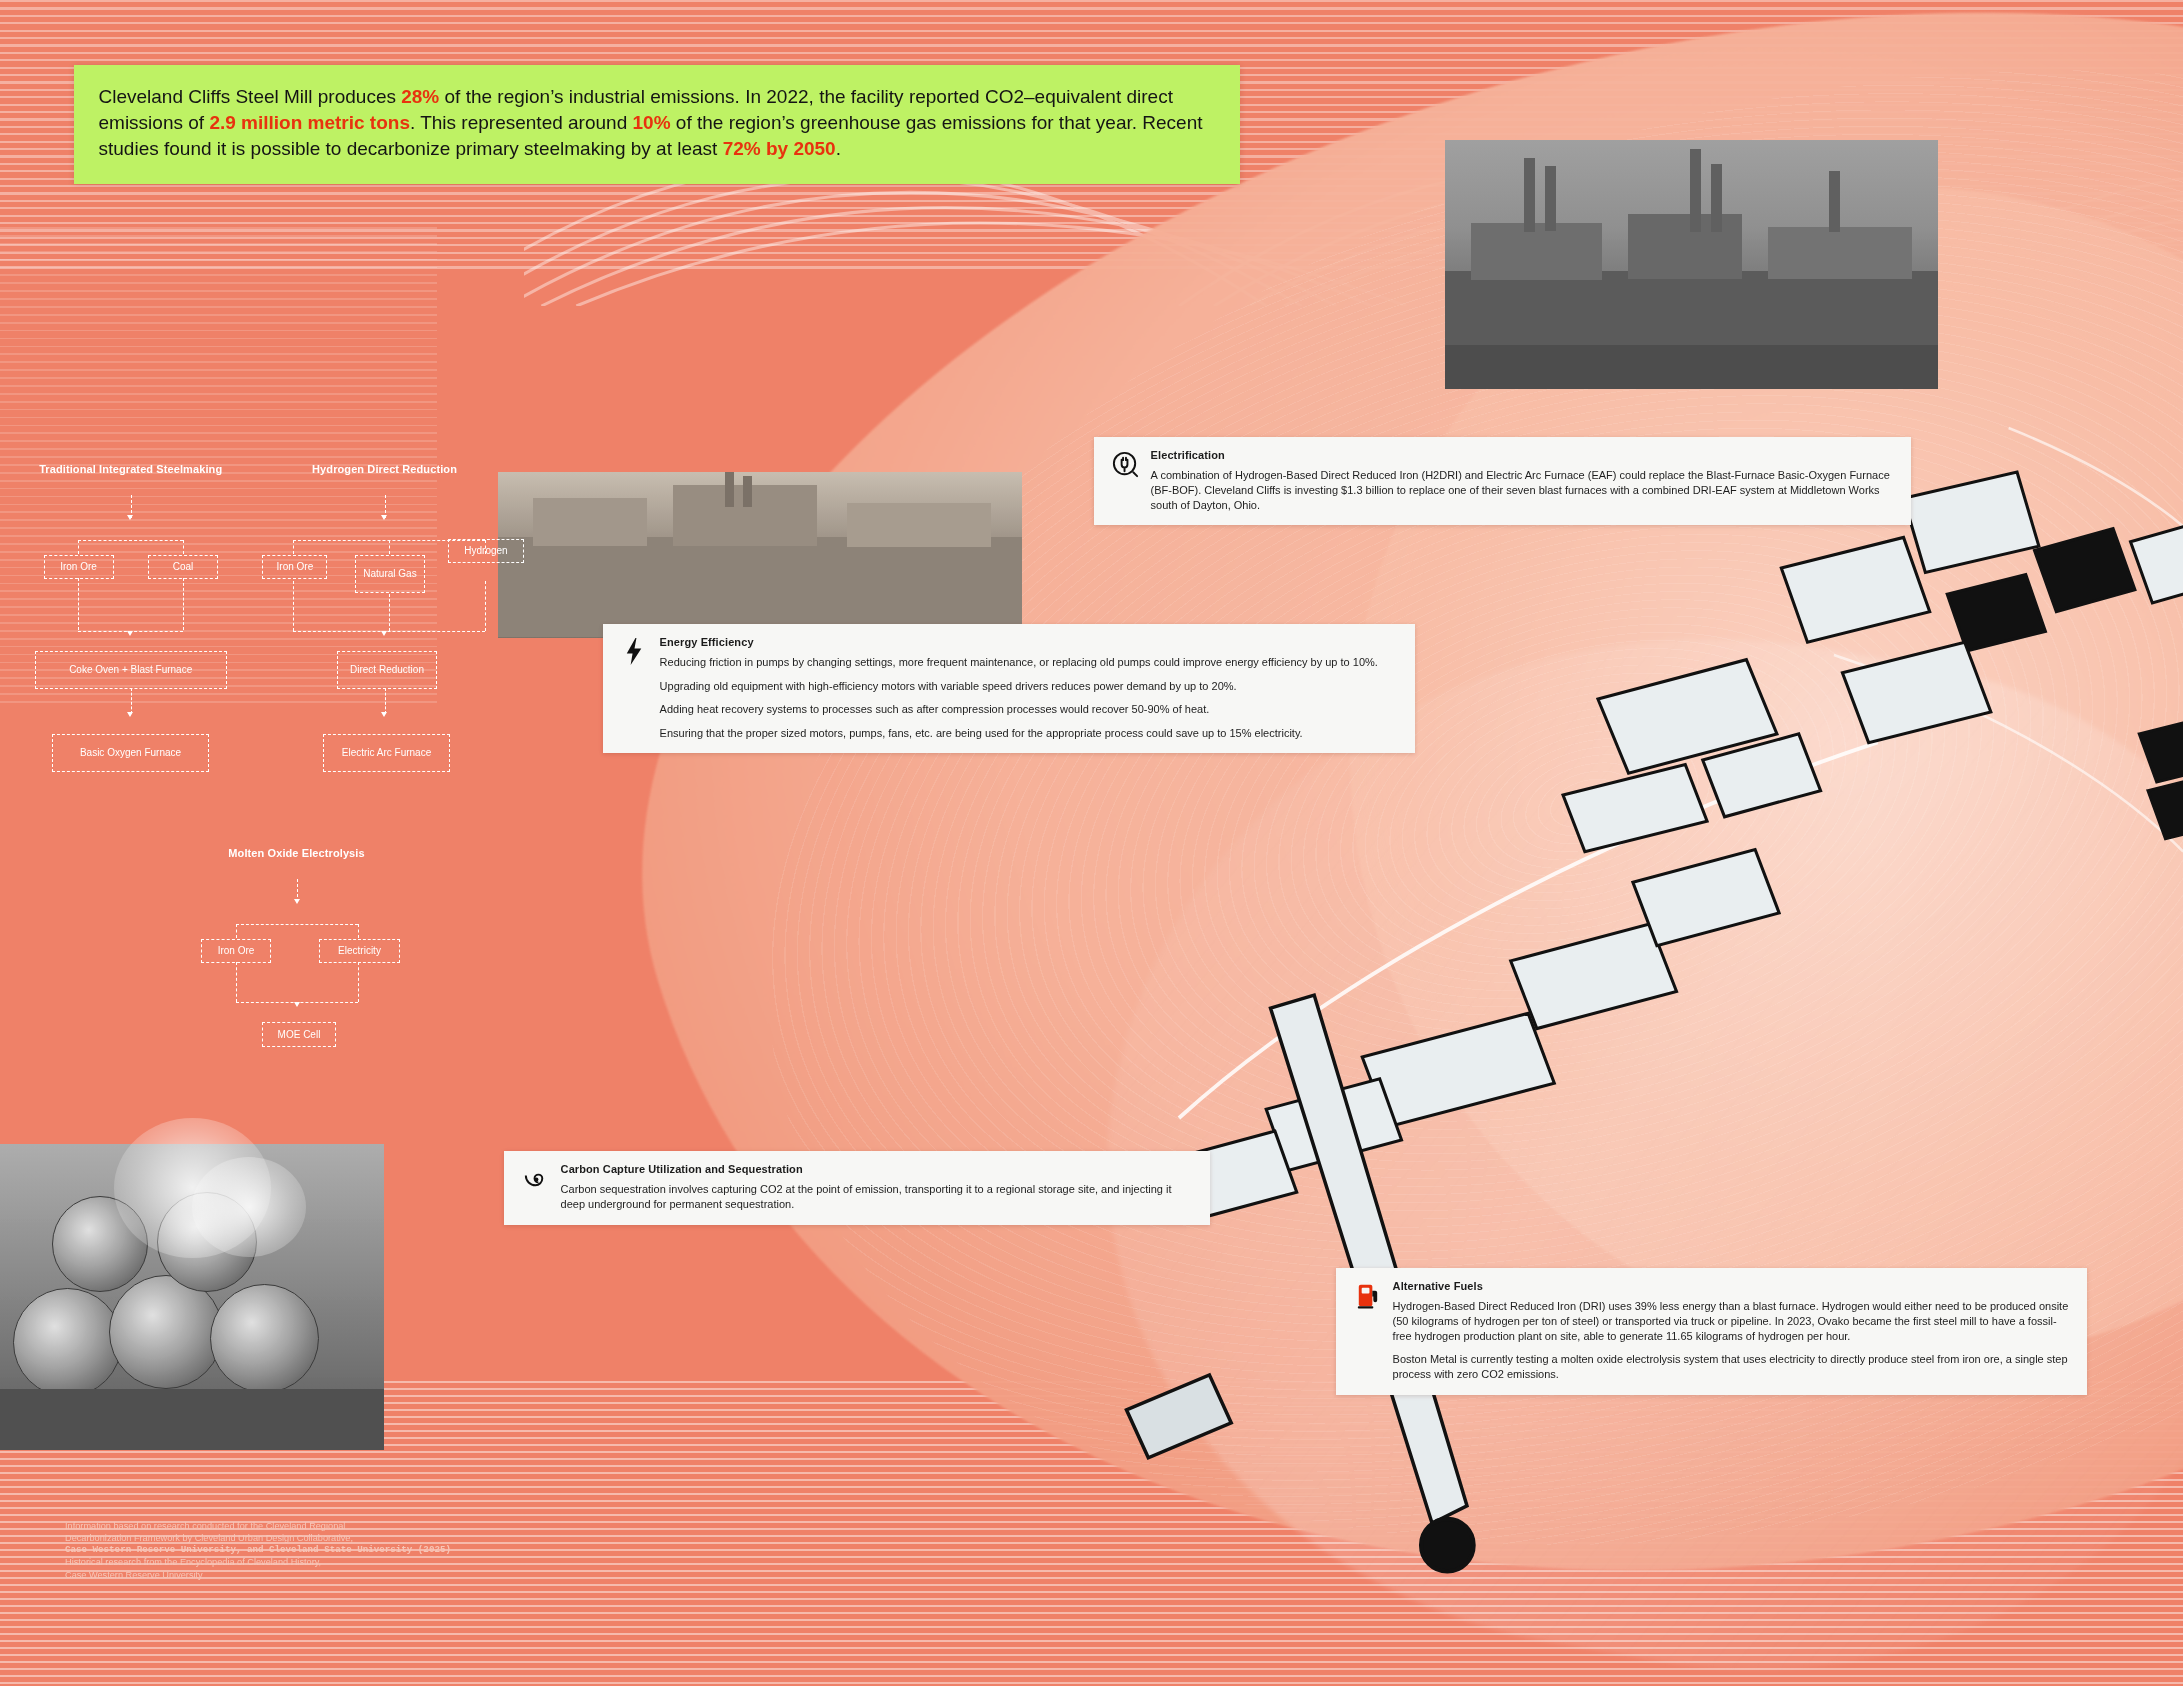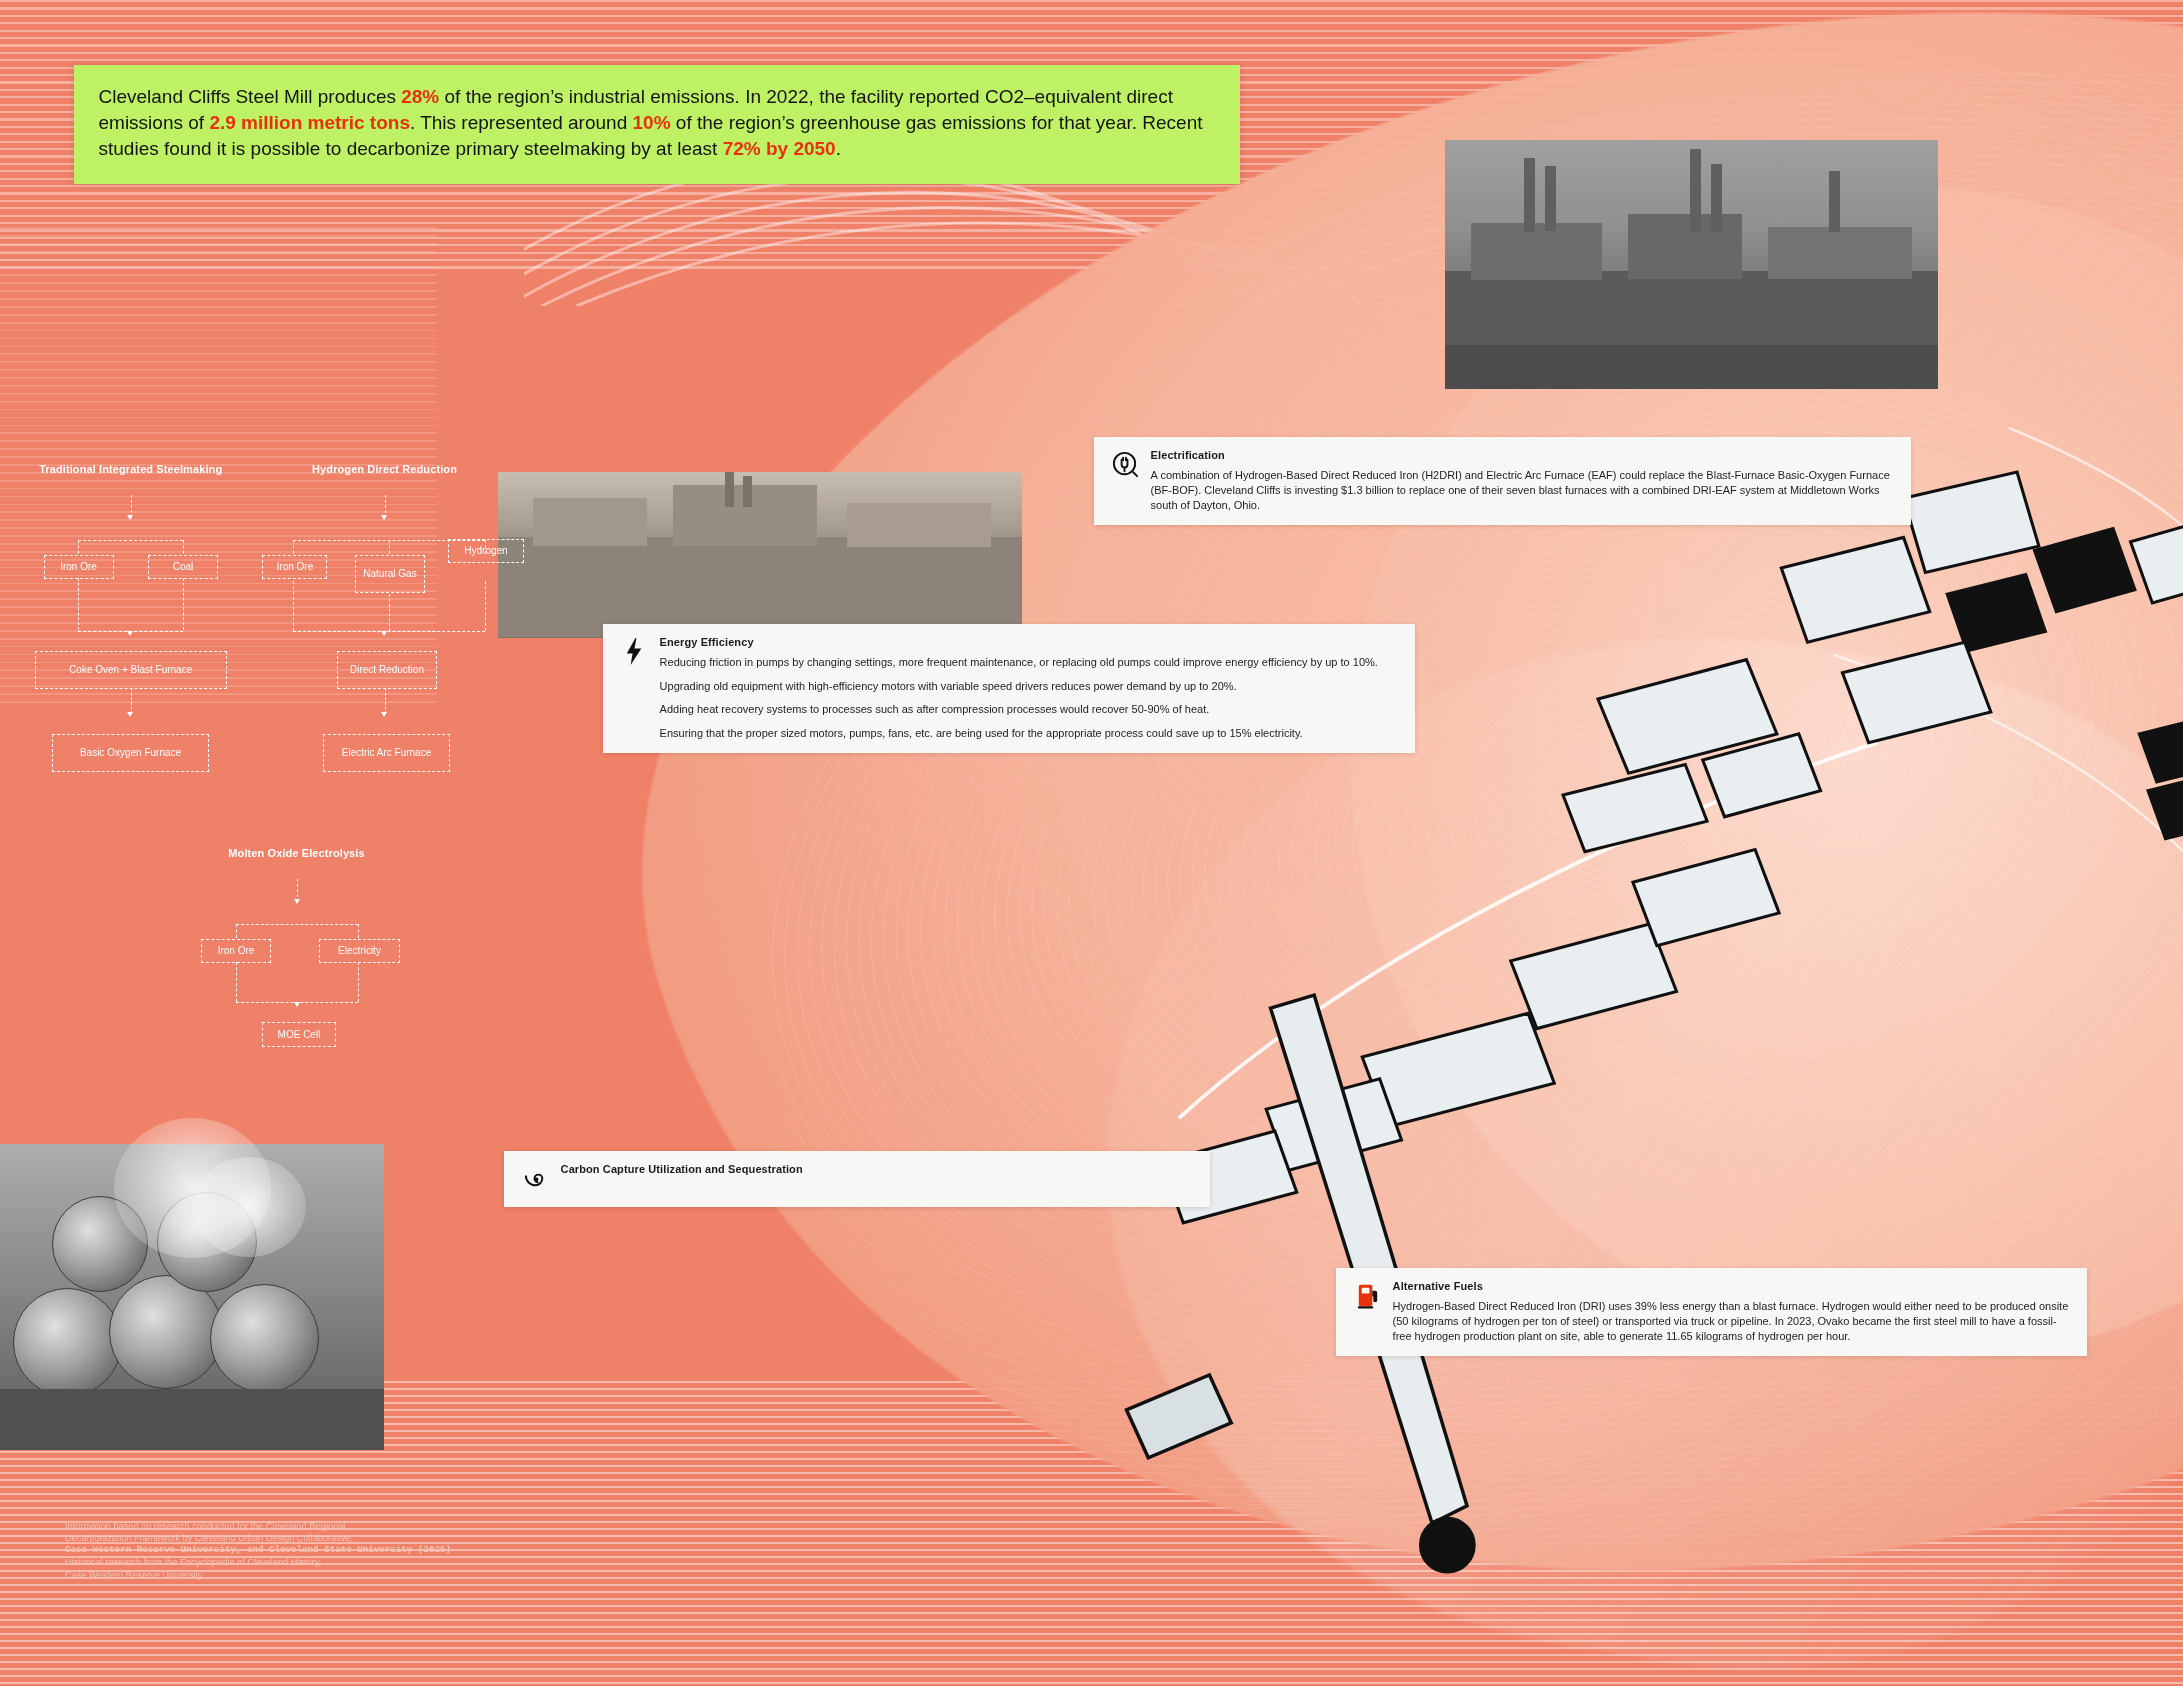--- a/index.html
+++ b/index.html
@@ -409,37 +409,39 @@
   <div class="card" style="left:504px;top:1151px;width:706px;">
     <div class="hd">
       <div class="icon-badge">
         <svg viewBox="0 0 64 64" fill="none" stroke="#111" stroke-width="4">
           <path d="M32 32a8 8 0 118-8 14 14 0 01-14 14 20 20 0 01-20-20" transform="translate(6,8)"></path>
           <circle cx="34" cy="34" r="4" fill="#111" stroke="none"></circle>
         </svg>
       </div>
       <div class="hd-txt" style="flex:1">
         <h3>Carbon Capture Utilization and Sequestration</h3>
+        <p>Carbon sequestration involves capturing CO2 at the point of emission, transporting it to a regional storage site, and injecting it deep underground for permanent sequestration.</p>
       </div>
     </div>
   </div>
 
   <div class="card" style="left:1336px;top:1268px;width:751px;">
     <div class="hd">
       <div class="icon-badge">
         <svg viewBox="0 0 64 64">
           <rect x="14" y="10" width="28" height="44" rx="4" fill="#e8320e"></rect>
           <rect x="20" y="16" width="16" height="12" rx="2" fill="#f7f7f5"></rect>
           <path d="M42 22h6a4 4 0 014 4v16a4 4 0 01-8 0V34h-2z" fill="#111"></path>
           <rect x="12" y="54" width="32" height="5" rx="2" fill="#111"></rect>
         </svg>
       </div>
       <div class="hd-txt" style="flex:1">
         <h3>Alternative Fuels</h3>
         <p>Hydrogen-Based Direct Reduced Iron (DRI) uses 39% less energy than a blast furnace. Hydrogen would either need to be produced onsite (50 kilograms of hydrogen per ton of steel) or transported via truck or pipeline. In 2023, Ovako became the first steel mill to have a fossil-free hydrogen production plant on site, able to generate 11.65 kilograms of hydrogen per hour.</p>
+        <p>Boston Metal is currently testing a molten oxide electrolysis system that uses electricity to directly produce steel from iron ore, a single step process with zero CO2 emissions.</p>
       </div>
     </div>
   </div>
 
   <div class="credit">
     <div>Information based on research conducted for the Cleveland Regional</div>
     <div>Decarbonization Framework by Cleveland Urban Design Collaborative,</div>
     <div class="em">Case Western Reserve University, and Cleveland State University (2025)</div>
     <div>Historical research from the Encyclopedia of Cleveland History,</div>
     <div>Case Western Reserve University</div>

